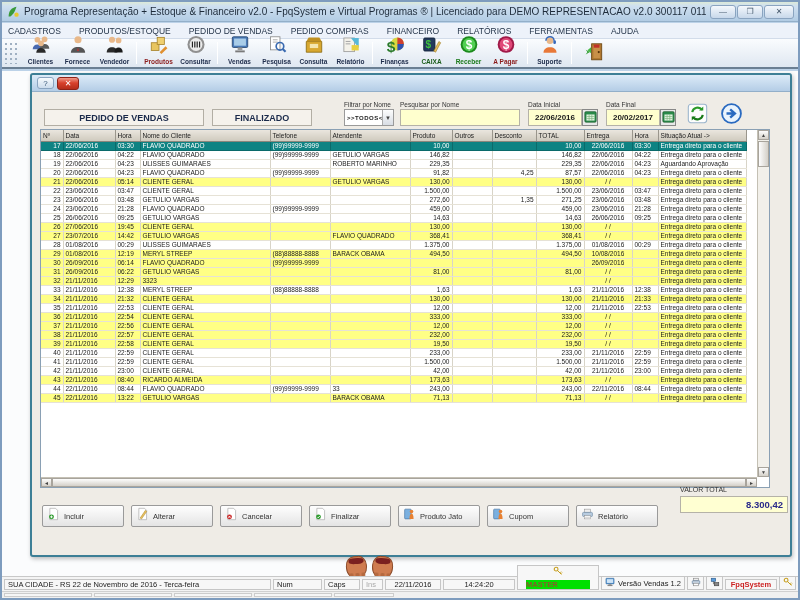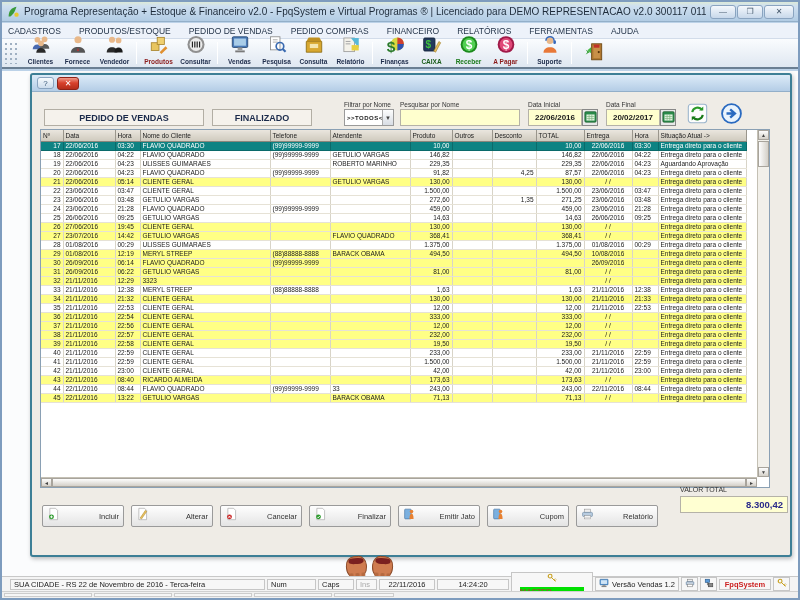--- a/index.html
+++ b/index.html
@@ -80,34 +80,34 @@
   .sbtn{position:absolute;left:0;width:11px;height:10px;background:linear-gradient(#fdfdfd,#d4d0c8);
     border:1px solid #a8a49c;font-size:5px;color:#444;display:flex;align-items:center;justify-content:center;}
   .vthumb{position:absolute;left:0;top:11px;width:11px;height:26px;background:linear-gradient(90deg,#fdfdfd,#d4d0c8);border:1px solid #a8a49c;}
   .hscroll{position:absolute;left:0;bottom:0;height:10px;right:12px;background:#f2f0ea;border-top:1px solid #c4c0b4;}
   .hthumb{position:absolute;left:11px;top:0;height:9px;right:11px;background:linear-gradient(#fdfdfd,#d4d0c8);border:1px solid #a8a49c;}
   
   .actions{position:absolute;left:10px;top:430px;height:22px;display:flex;gap:7px;}
   .act-btn{width:82px;height:22px;border:1px solid #9a9a9a;border-radius:2px;
     background:linear-gradient(#fefefe,#e4e4e4);display:flex;align-items:center;gap:4px;padding:0 4px;}
   .act-btn svg{width:13px;height:14px;flex:0 0 auto;}
-  .act-label{flex:1;text-align:right;font-size:7.5px;color:#333;white-space:nowrap;}
+  .act-label{flex:1;text-align:left;font-size:7.5px;color:#333;white-space:nowrap;}
   .valor-label{position:absolute;left:648px;top:411px;font-size:7px;color:#333;}
   .valor-field{position:absolute;left:648px;top:421px;width:108px;height:17px;border:1px solid #b5b2a8;background:#ffffd2;
     display:flex;align-items:center;justify-content:flex-end;padding:0 4px;font-size:9.5px;font-weight:bold;color:#2a2a8a;}
   
   .feet{position:absolute;left:340px;top:485px;width:60px;height:25px;}
   .foot{position:absolute;width:21px;height:23px;background:#cf7c50;border:1px solid #8a4a28;border-radius:45% 45% 55% 55%;}
   .foot.left{left:4px;transform:rotate(-4deg);} .foot.right{left:30px;transform:rotate(4deg);}
   .foot:before{content:"";position:absolute;left:2px;top:1px;width:15px;height:6px;background:#7a2020;border-radius:40%;}
   .foot:after{content:"";position:absolute;left:1px;bottom:1px;width:17px;height:5px;
     background:radial-gradient(circle at 3px 3px,#b5693f 2px,transparent 2.3px);background-size:6px 6px;}
   
   .statusbar{position:absolute;left:0;right:0;bottom:7px;height:15px;background:#f4f4f4;border-top:1px solid #c8c8c8;
-    display:flex;align-items:center;padding:1px 8px;gap:2px;}
+    display:flex;align-items:flex-end;padding:1px 2px;gap:2px;}
   .sb-panel{border:1px solid #c6c6c6;background:#f7f7f7;display:flex;align-items:center;padding:0 3px;
     font-size:7.5px;color:#222;white-space:nowrap;overflow:hidden;}
   .sb-loc{flex:1;}
   .sb-dim{color:#aaa;}
   .sb-master{background:#00e000;font-size:7.5px;font-weight:bold;color:#8a5a2a;justify-content:center;width:64px;}
   .sb-panel svg{width:10px;height:10px;}
   .brand{color:#cc2222;font-weight:bold;}
   .statusbar2{position:absolute;left:0;right:0;bottom:0;height:7px;background:#f0f0f0;border-top:1px solid #d0d0d0;display:flex;gap:2px;padding:1px 2px;}
   .sb2-cell{border:1px solid #cccccc;background:#f6f6f6;}
 </style>
@@ -894,21 +894,21 @@
                 <path d="M4 11.5l1.2 1.2 2-2.4" fill="none" stroke="#fff" stroke-width="1.1"></path>
               </svg></span>
             <span class="act-label">Finalizar</span>
           </span>
           <span class="act-btn">
             <span><svg viewBox="0 0 16 16">
                 <rect x="2" y="2" width="8" height="12" rx="1" fill="#7ab0e0" stroke="#3a6a9a" stroke-width=".7"></rect>
                 <circle cx="10.5" cy="5" r="2.2" fill="#e88030"></circle>
                 <path d="M8 14c0-4 1-6.5 2.5-6.5S13 10 13 14z" fill="#e88030"></path>
               </svg></span>
-            <span class="act-label">Emitir Jato</span>
+            <span class="act-label">Produto Jato</span>
           </span>
           <span class="act-btn">
             <span><svg viewBox="0 0 16 16">
                 <rect x="2" y="2" width="8" height="12" rx="1" fill="#7ab0e0" stroke="#3a6a9a" stroke-width=".7"></rect>
                 <circle cx="10.5" cy="5" r="2.2" fill="#e88030"></circle>
                 <path d="M8 14c0-4 1-6.5 2.5-6.5S13 10 13 14z" fill="#e88030"></path>
               </svg></span>
             <span class="act-label">Cupom</span>
           </span>
           <span class="act-btn">

